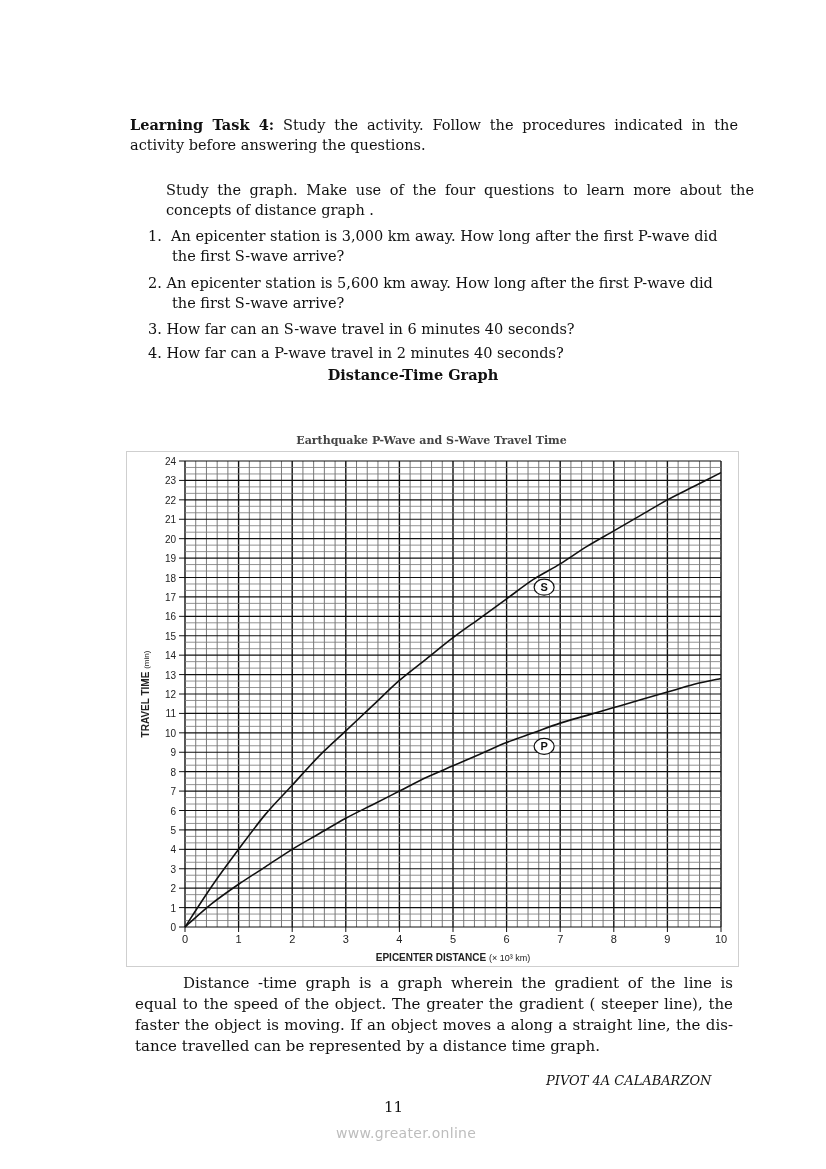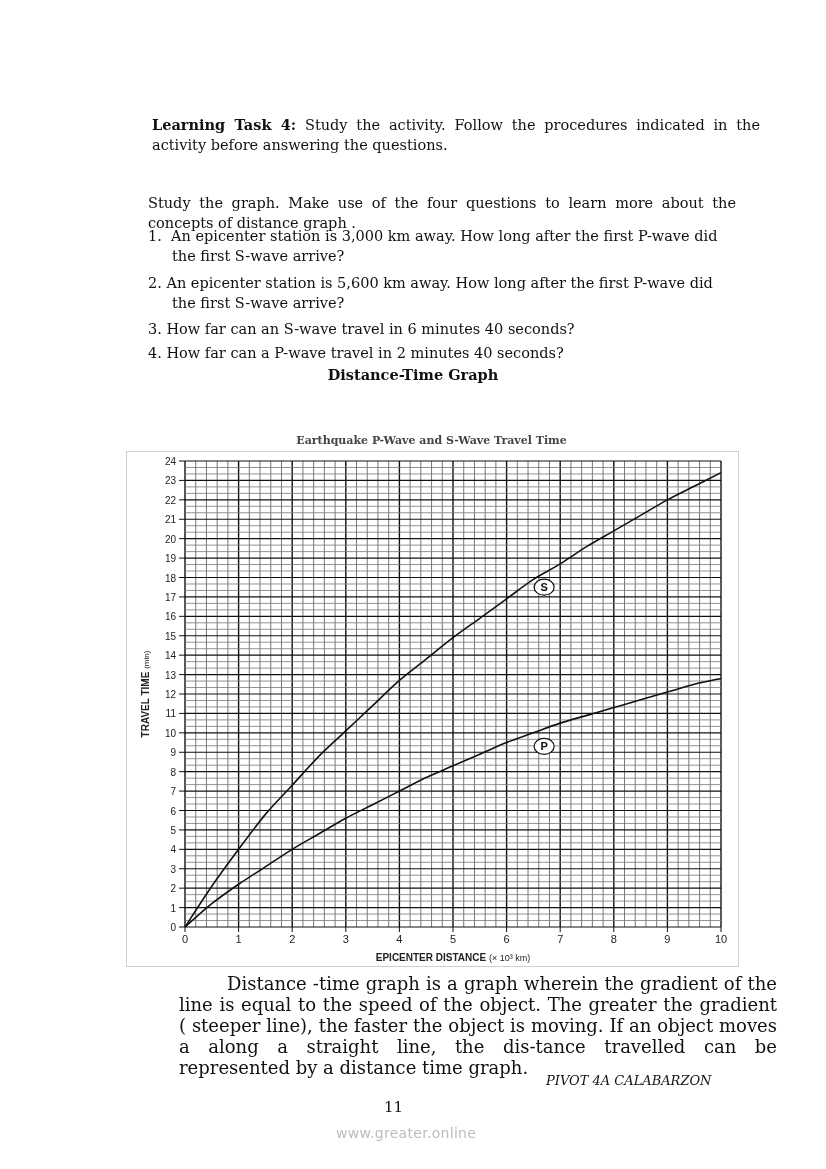--- a/index.html
+++ b/index.html
@@ -1,27 +1,27 @@
 <!DOCTYPE html>
 <html><head>
 <meta charset="utf-8">
 <style>
   html,body{margin:0;padding:0;background:#fff;}
   body{width:826px;height:1169px;position:relative;overflow:hidden;font-family:"DejaVu Serif","Liberation Serif",serif;color:#111;}
   .p{position:absolute;font-size:14.5px;line-height:20px;}
-  .task{left:152px;top:115px;width:608px;text-align:justify;}
+  .task{left:130px;top:115px;width:608px;text-align:justify;}
   .task b{font-weight:bold;}
-  .intro{left:148px;top:180px;width:588px;text-align:justify;margin-top:13px;}
+  .intro{left:166px;top:180px;width:588px;text-align:justify;}
   .q{position:absolute;font-size:14.5px;line-height:20px;left:148px;width:600px;}
   .q .cont{display:block;padding-left:24px;}
   .gtitle{position:absolute;left:0;width:826px;top:366px;text-align:center;font-weight:bold;font-size:14.5px;}
   .chartbox{position:absolute;left:126px;top:451px;width:611px;height:514px;border:1px solid #cfcfcf;}
   .ctitle{position:absolute;left:126px;width:611px;top:434px;text-align:center;font-size:11px;font-weight:bold;color:#444;}
   svg text{font-family:"Liberation Sans","DejaVu Sans",sans-serif;}
-  .body2{left:135px;top:973px;width:598px;text-align:justify;font-size:18px;line-height:21px;margin-left:44px;}
+  .body2{left:135px;top:973px;width:598px;text-align:justify;font-size:15px;line-height:21px;}
   .body2 .ind{display:inline-block;width:48px;}
   .pivot{position:absolute;left:546px;top:1073px;font-style:italic;font-size:13px;}
   .pageno{position:absolute;left:384px;top:1098px;font-size:15px;}
   .wm{position:absolute;left:336px;top:1125px;font-family:"DejaVu Sans",sans-serif;font-size:14px;color:#bdbdbd;letter-spacing:0.3px;}
 </style>
 </head>
 <body>
 
 <div class="p task"><b>Learning Task 4:</b><span> Study the activity. Follow the procedures  indicated in the activity  before answering the questions.</span></div>
 

